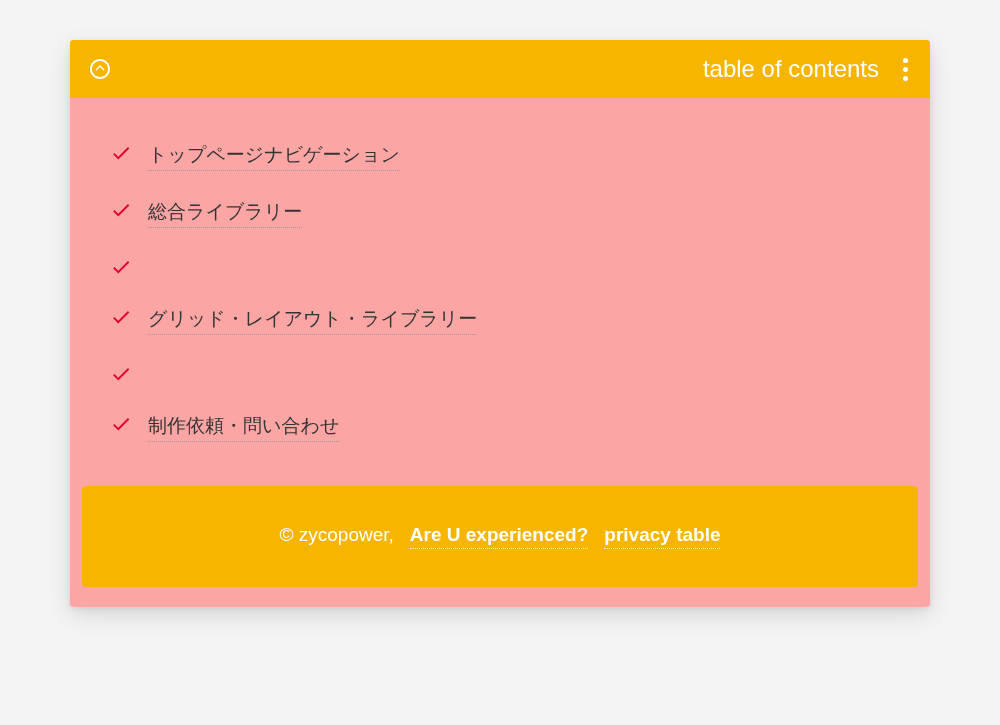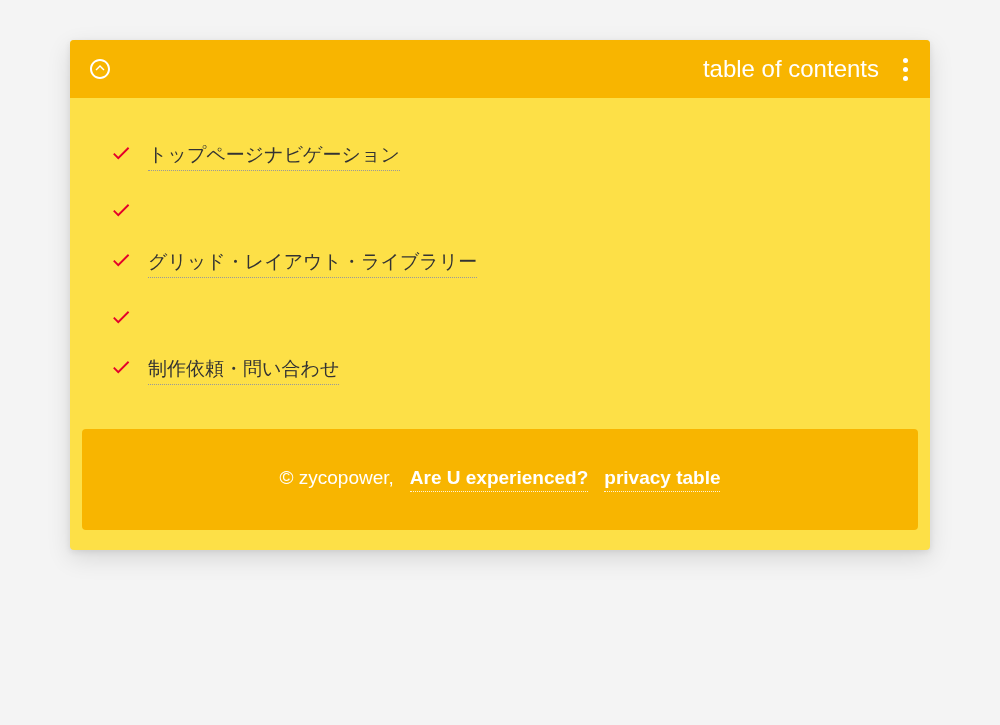--- a/index.html
+++ b/index.html
@@ -8,21 +8,21 @@
   box-sizing: border-box;
 }
 body {
   background: #f4f4f4;
   font-family: -apple-system, BlinkMacSystemFont, "Segoe UI", "Helvetica Neue", "Hiragino Sans", "Hiragino Kaku Gothic ProN", "Meiryo", sans-serif;
   width: 1000px;
   height: 725px;
   padding: 40px 70px 40px 70px;
 }
 .card {
-  background: #fde047;
+  background: #fca5a5;
   border-radius: 4px;
   box-shadow: 0 8px 24px rgba(0,0,0,0.12), 0 2px 6px rgba(0,0,0,0.08);
   overflow: hidden;
 }
 .header {
   background: #f8b500;
   color: #fff;
   display: flex;
   align-items: center;
   padding: 14px 18px;
@@ -148,20 +148,28 @@
             </svg>
         </span>
         <span class="toc-link">トップページナビゲーション</span>
       </li>
       <li class="toc-item">
         <span class="check-icon">
           <svg viewBox="0 0 24 24">
               <path fill="#e4002b" d="M9 16.17L4.83 12l-1.42 1.41L9 19 21 7l-1.41-1.41z"></path>
             </svg>
         </span>
+        <span class="toc-link">総合ライブラリー</span>
+      </li>
+      <li class="toc-item">
+        <span class="check-icon">
+          <svg viewBox="0 0 24 24">
+              <path fill="#e4002b" d="M9 16.17L4.83 12l-1.42 1.41L9 19 21 7l-1.41-1.41z"></path>
+            </svg>
+        </span>
       </li>
       <li class="toc-item">
         <span class="check-icon">
           <svg viewBox="0 0 24 24">
               <path fill="#e4002b" d="M9 16.17L4.83 12l-1.42 1.41L9 19 21 7l-1.41-1.41z"></path>
             </svg>
         </span>
         <span class="toc-link">グリッド・レイアウト・ライブラリー</span>
       </li>
       <li class="toc-item">

